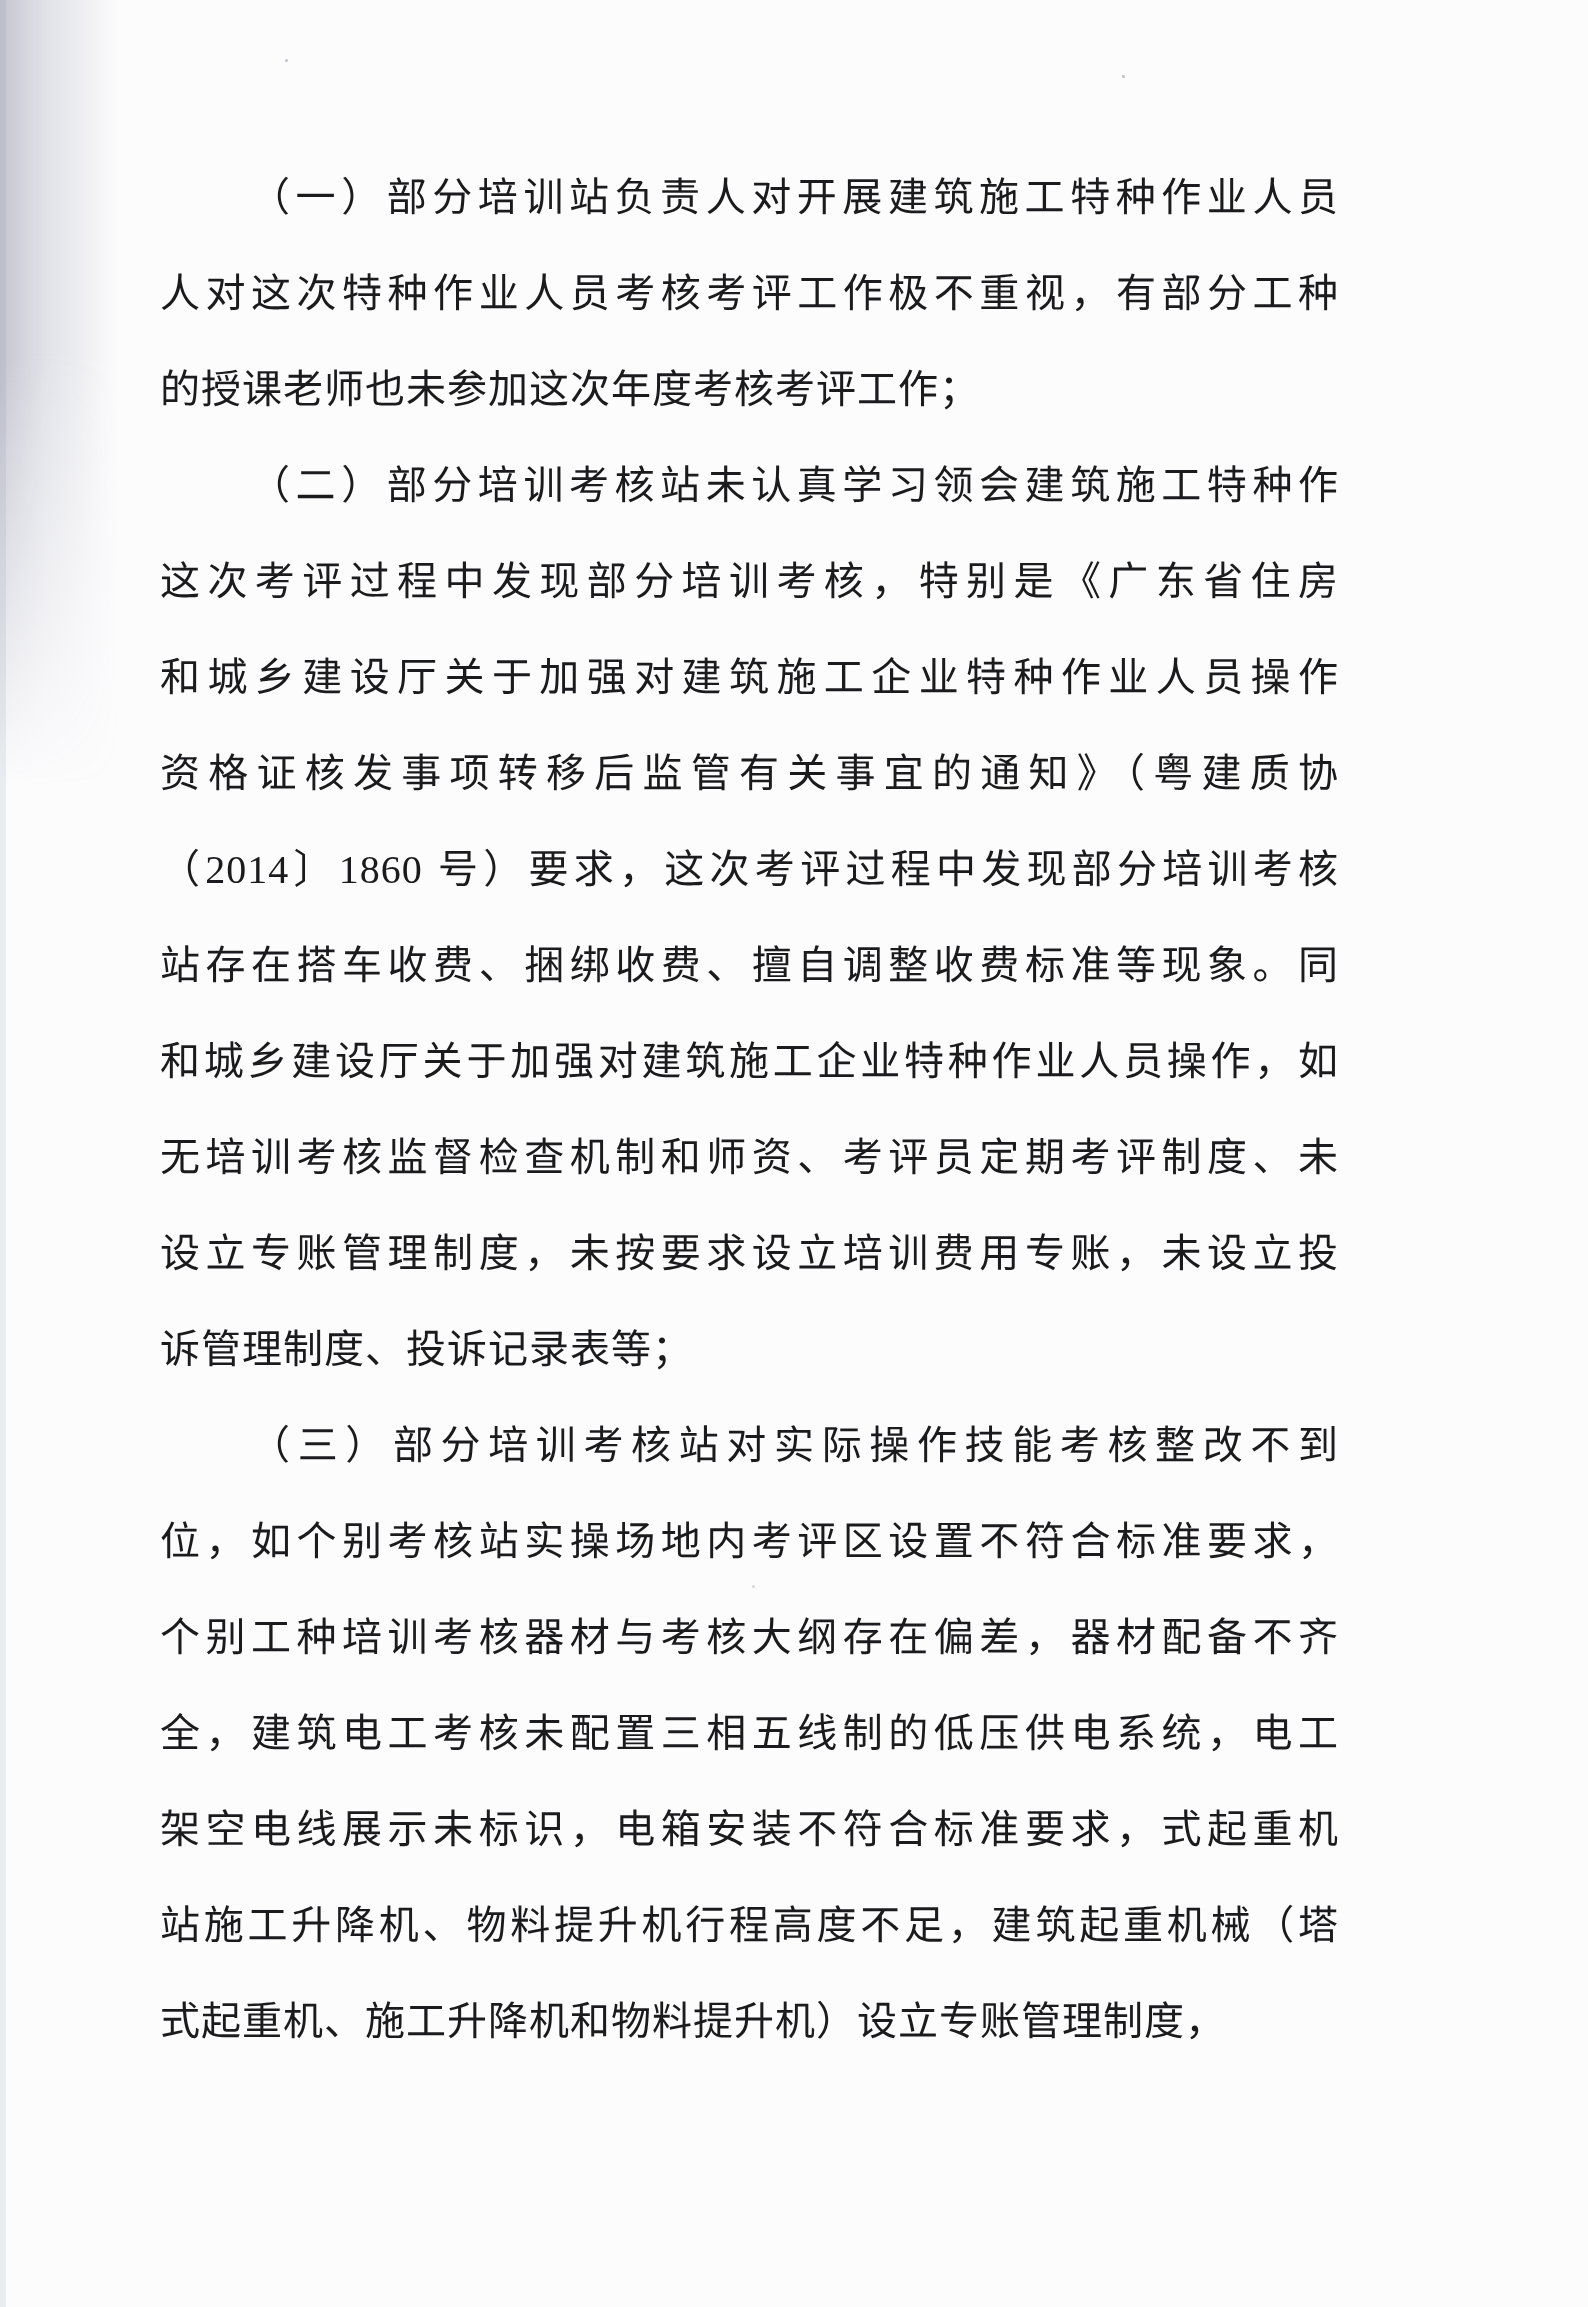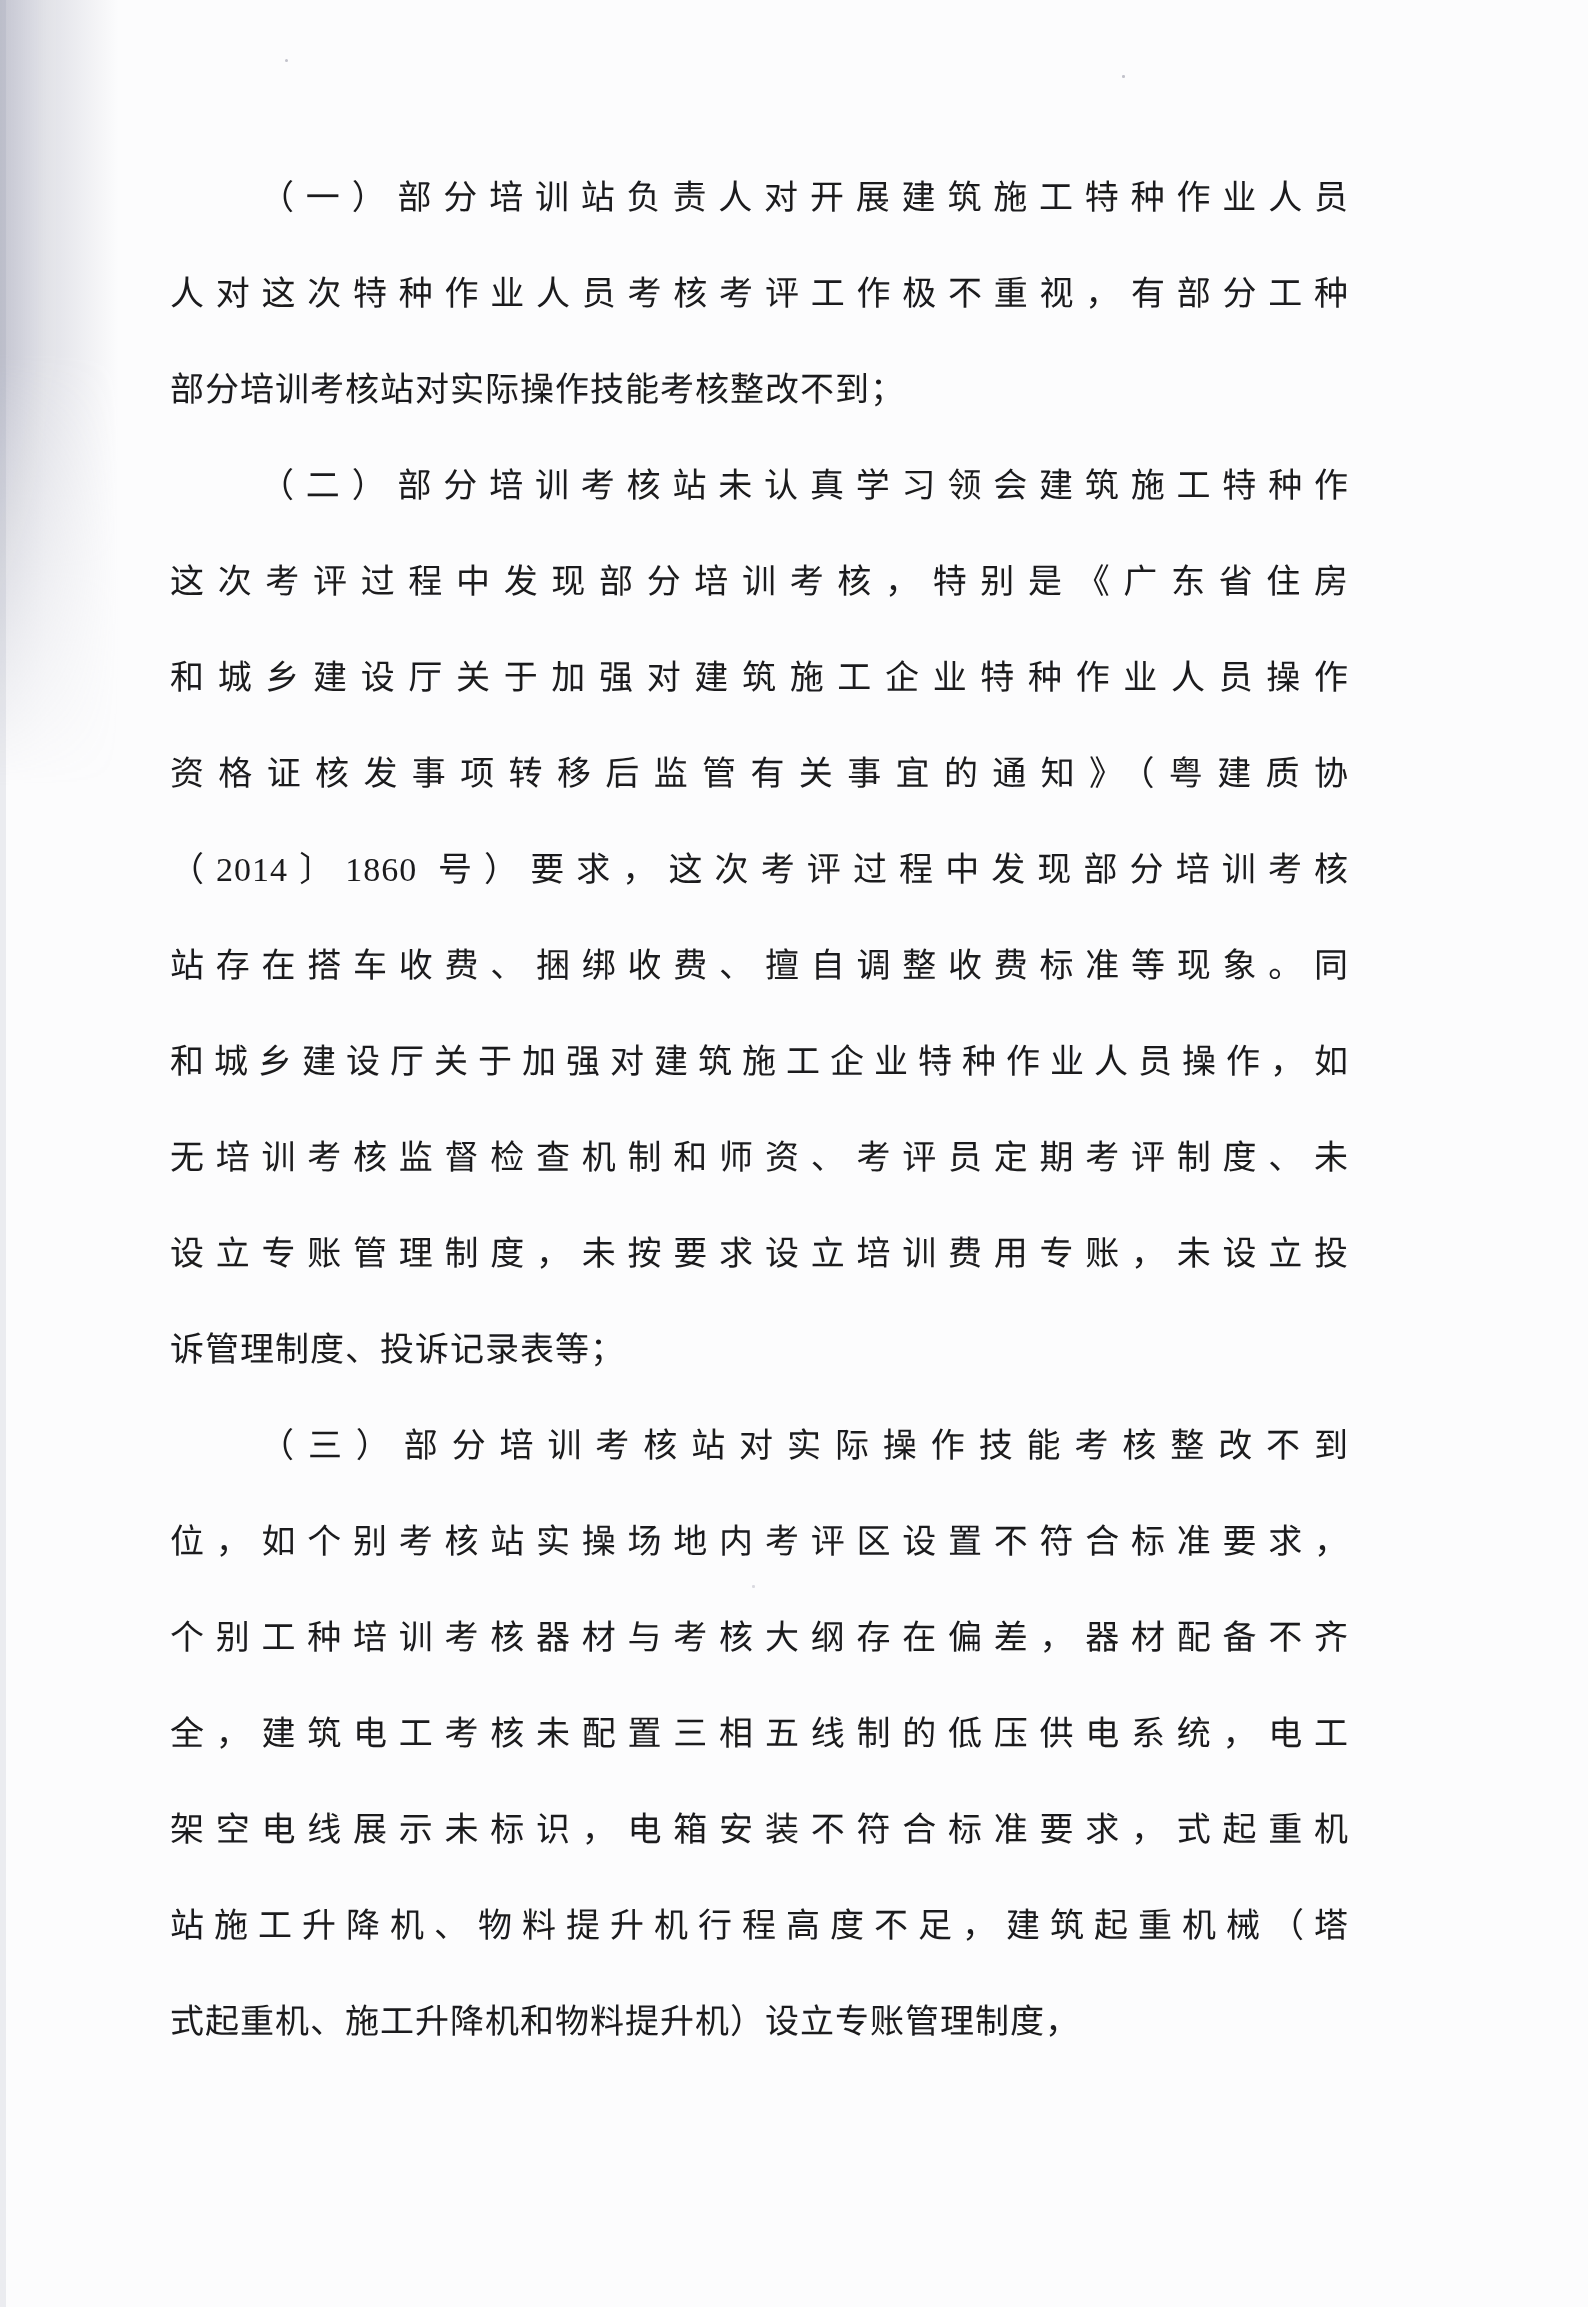--- a/index.html
+++ b/index.html
@@ -41,25 +41,25 @@
     border-radius: 50%;
     background: #c2c2cb;
     pointer-events: none;
   }
   .speck-1 { left: 285px; top: 59px;  width: 3.4px; height: 3.4px; }
   .speck-2 { left: 1122px; top: 75px; width: 2.7px; height: 2.7px; }
   .speck-3 { left: 752px; top: 1585px; width: 2.7px; height: 2.7px; opacity: .6; }
   
   .doc-body {
     position: absolute;
-    left: 170px;
+    left: 160px;
     top: 150px;
     width: 1179px;
     color: #1b1b1d;
-    font-size: 34px;
+    font-size: 40px;
     line-height: 96px;
     letter-spacing: 1px;
   }
   .t-line {
     height: 96px;
     text-align: justify;
     text-align-last: justify;
     text-justify: inter-character;
   }
   .t-line.para-first {
@@ -75,21 +75,21 @@
 <div class="scan-edge-shadow"></div>
 <div class="scan-edge-line"></div>
 <div class="scan-speck speck-1"></div>
 <div class="scan-speck speck-2"></div>
 <div class="scan-speck speck-3"></div>
 
 <div class="doc-body">
     <div>
       <div class="t-line para-first">（一）部分培训站负责人对开展建筑施工特种作业人员</div>
       <div class="t-line">人对这次特种作业人员考核考评工作极不重视，有部分工种</div>
-      <div class="t-line para-last">部分培训考核站对实际操作技能考核整改不到；</div>
+      <div class="t-line para-last">的授课老师也未参加这次年度考核考评工作；</div>
     </div>
     <div>
       <div class="t-line para-first">（二）部分培训考核站未认真学习领会建筑施工特种作</div>
       <div class="t-line">这次考评过程中发现部分培训考核，特别是《广东省住房</div>
       <div class="t-line">和城乡建设厅关于加强对建筑施工企业特种作业人员操作</div>
       <div class="t-line">资格证核发事项转移后监管有关事宜的通知》（粤建质协</div>
       <div class="t-line">（2014〕1860 号）要求，这次考评过程中发现部分培训考核</div>
       <div class="t-line">站存在搭车收费、捆绑收费、擅自调整收费标准等现象。同</div>
       <div class="t-line">和城乡建设厅关于加强对建筑施工企业特种作业人员操作，如</div>
       <div class="t-line">无培训考核监督检查机制和师资、考评员定期考评制度、未</div>

